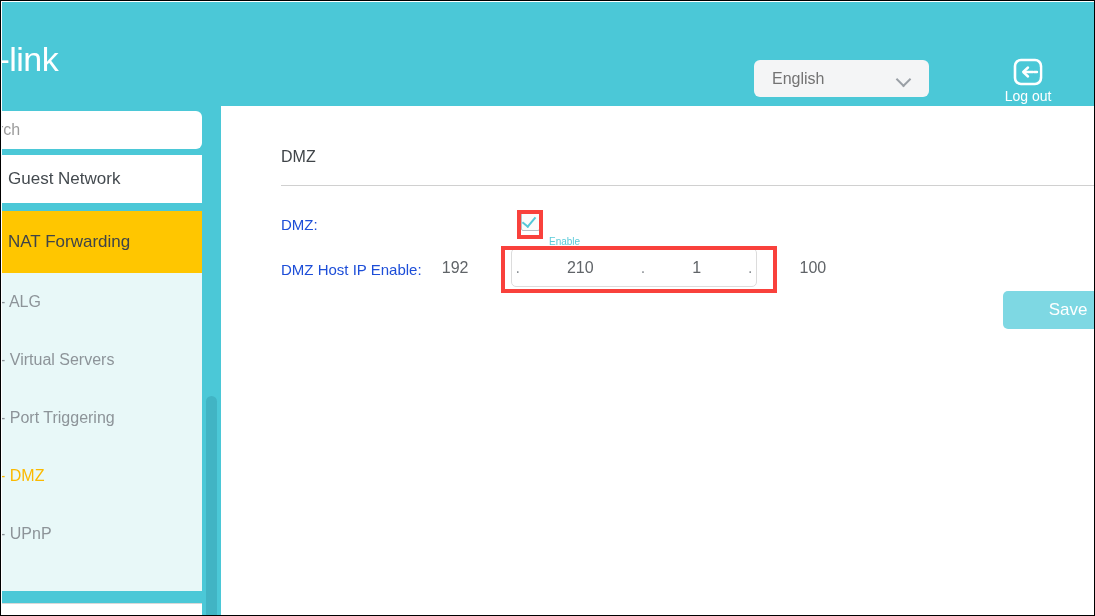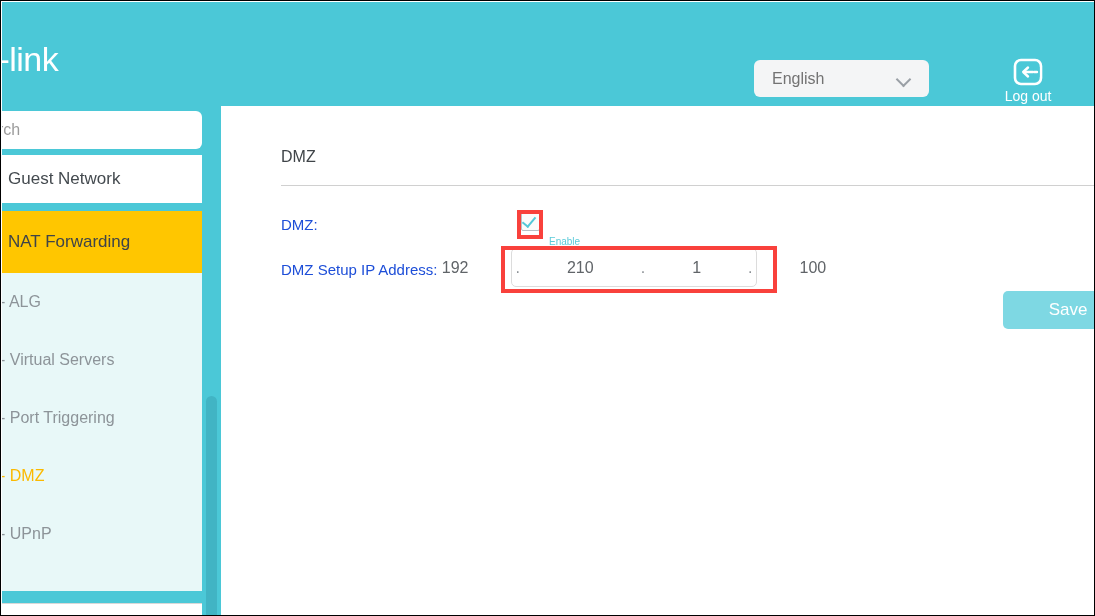--- a/index.html
+++ b/index.html
@@ -430,21 +430,21 @@
     <div class="panel-title">DMZ</div>
     <div class="divider"></div>
 
     <div class="row-label label-dmz">DMZ:</div>
 
     <div class="checkbox">
       <span class="tick"></span>
     </div>
     <div class="enable-label">Enable</div>
 
-    <div class="row-label label-host">DMZ Setup IP Address:</div>
+    <div class="row-label label-host">DMZ Host IP Enable:</div>
 
     <div class="ip-input">
       <span class="oct">192</span>
       <span class="dot">.</span>
       <span class="oct">210</span>
       <span class="dot">.</span>
       <span class="oct">1</span>
       <span class="dot">.</span>
       <span class="oct">100</span>
     </div>

